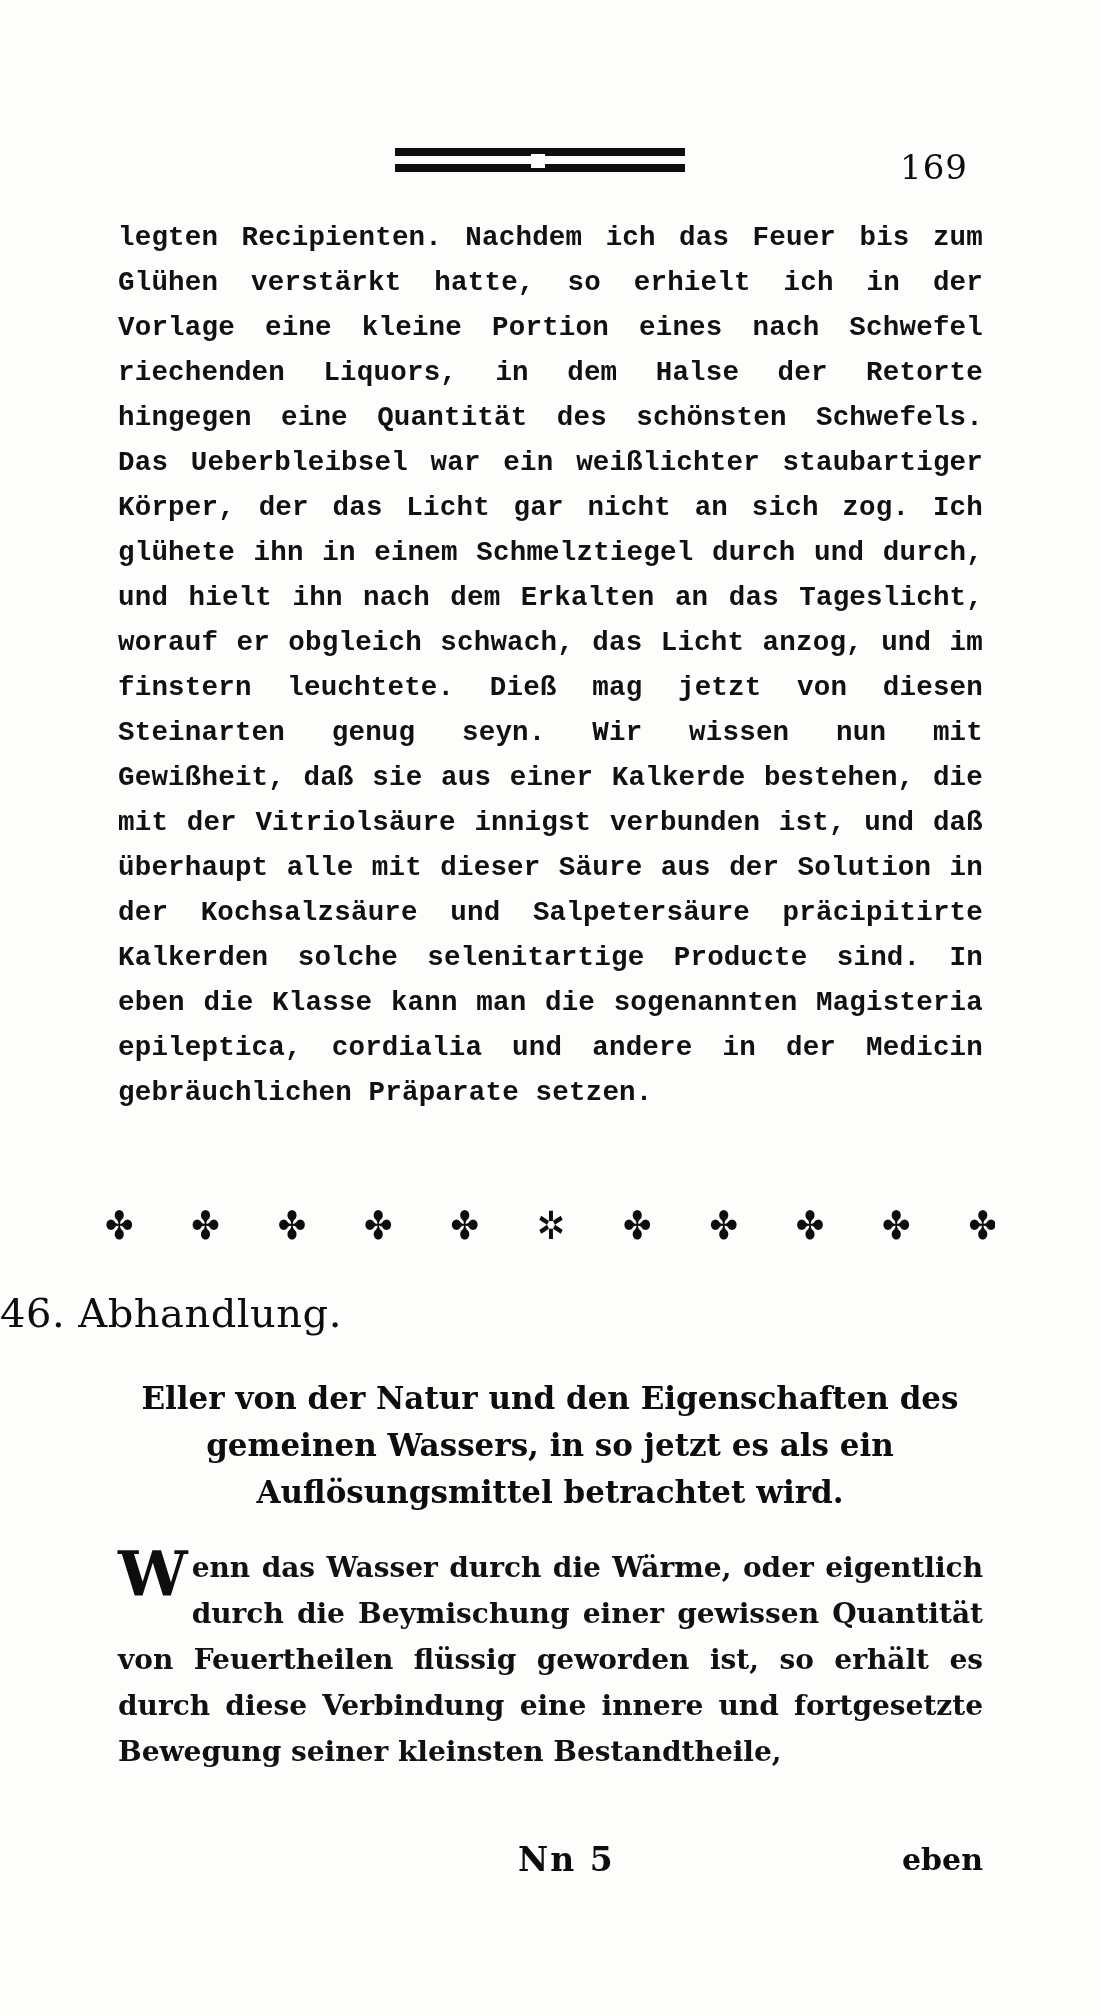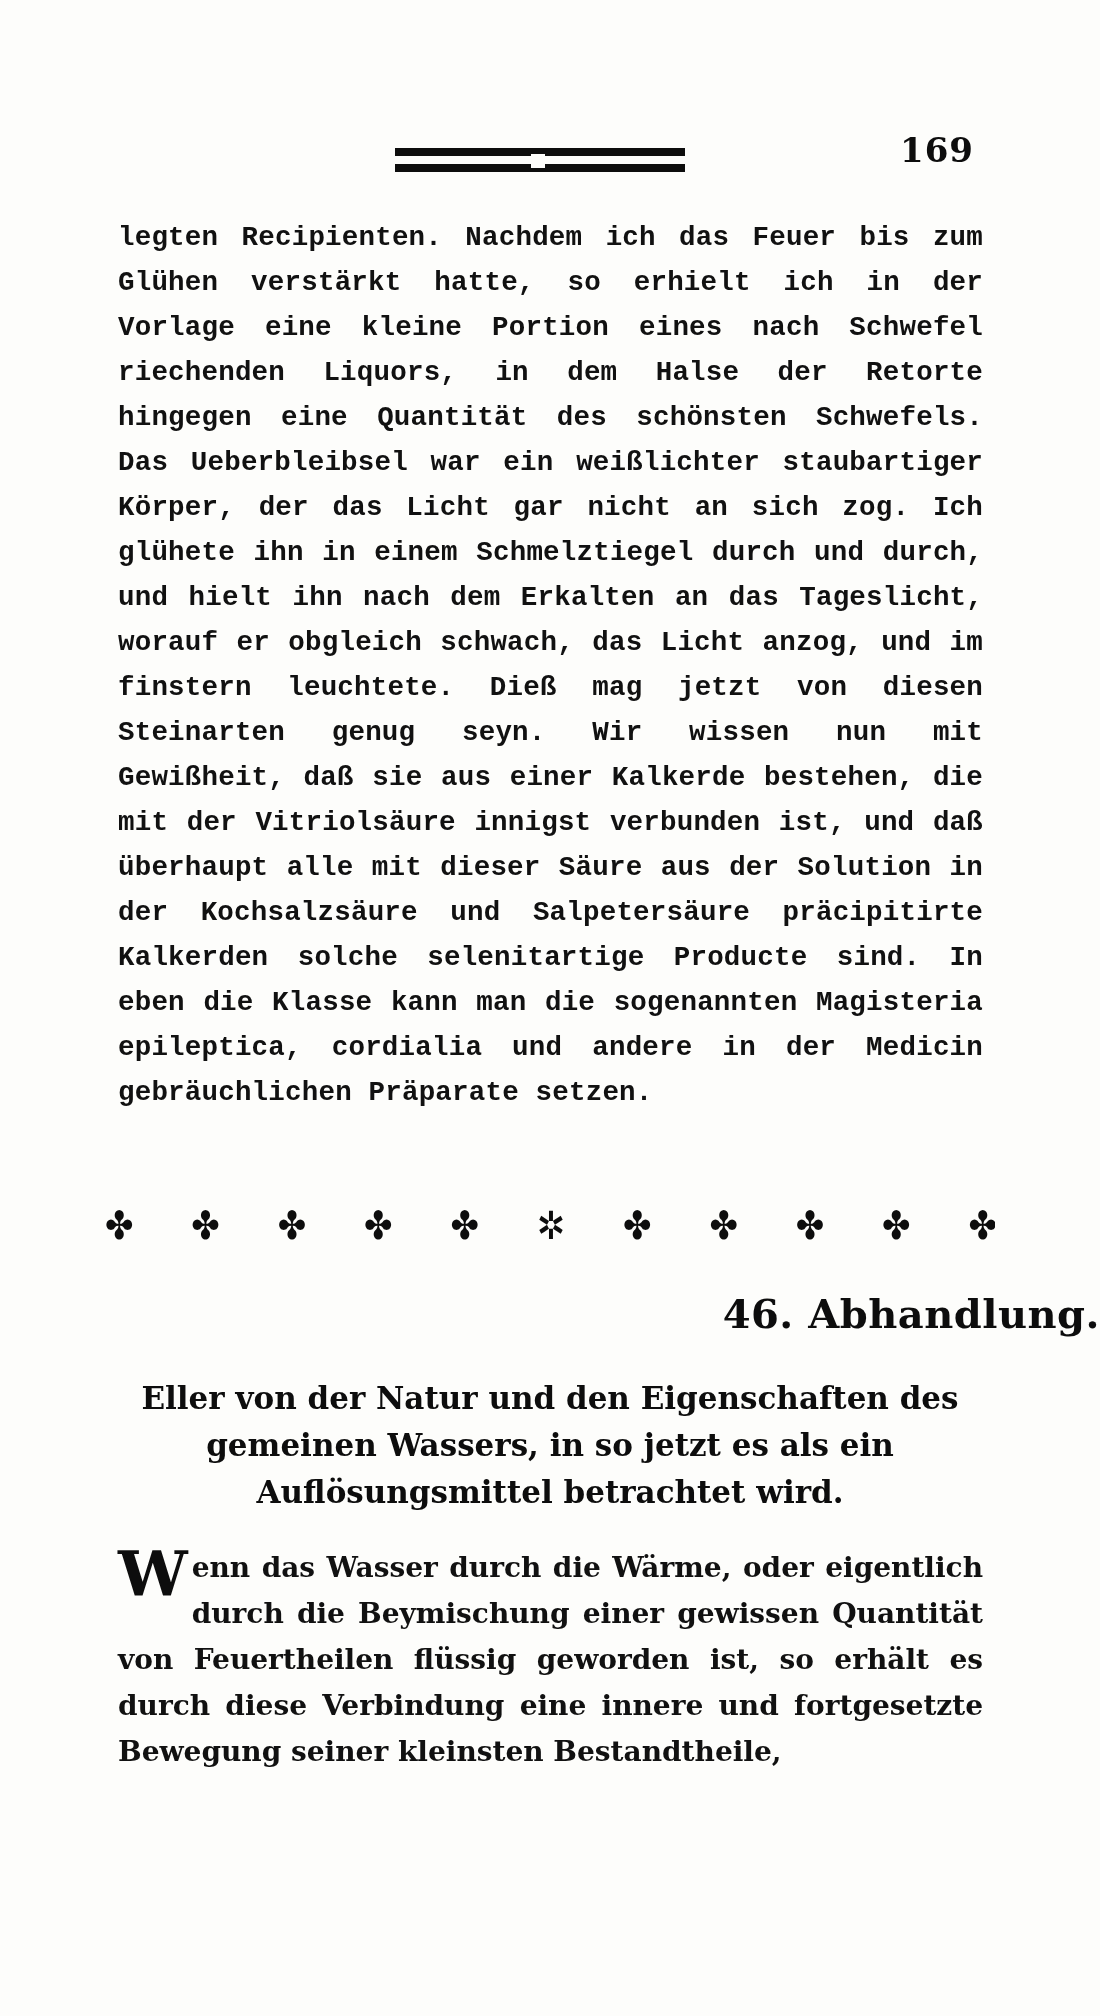--- a/index.html
+++ b/index.html
@@ -51,25 +51,25 @@
     position: absolute;
     left: 136px;
     top: 6px;
     width: 14px;
     height: 14px;
     background: #fdfdfb;
   }
   .page-number {
     position: absolute;
     left: 900px;
-    top: 0px;
+    top: 17px;
     width: 150px;
     text-align: left;
     font-family: "DejaVu Serif", serif;
-    font-weight: bold;
+    font-weight: normal;
     font-size: 34px;
     letter-spacing: 1px;
     color: #0d0d0d;
   }
 
   
   .body-block {
     position: absolute;
     left: 118px;
     top: 215px;
@@ -110,23 +110,23 @@
     font-weight: bold;
     transform: scaleY(1.15);
   }
 
   
   .section-number {
     position: absolute;
     left: 0;
     top: 1290px;
     width: 1100px;
-    text-align: right;
-    font-family: "DejaVu Serif", serif;
-    font-weight: 700;
+    text-align: left;
+    font-family: "DejaVu Serif", serif;
+    font-weight: 400;
     font-size: 40px;
     color: #0d0d0d;
     letter-spacing: 0.5px;
   }
 
   .section-subtitle {
     position: absolute;
     left: 110px;
     top: 1375px;
     width: 880px;
@@ -222,14 +222,18 @@
   </div>
 
   <div class="section-number">46. Abhandlung.</div>
 
   <div class="section-subtitle">Eller von der Natur und den Eigenschaften des gemeinen Wassers, in so jetzt es als ein Auflösungsmittel betrachtet wird.</div>
 
   <div class="opening">
     <span class="dropcap">W</span><span>enn das Wasser durch die Wärme, oder eigentlich durch die Beymischung einer gewissen Quantität von Feuertheilen flüssig geworden ist, so erhält es durch diese Verbindung eine innere und fortgesetzte Bewegung seiner kleinsten Bestandtheile,</span>
   </div>
 
+  <div class="footer">
+    <span class="signature">Nn 5</span>
+    <span class="catchword">eben</span>
+  </div>
 
 </div>
 
 </body></html>

